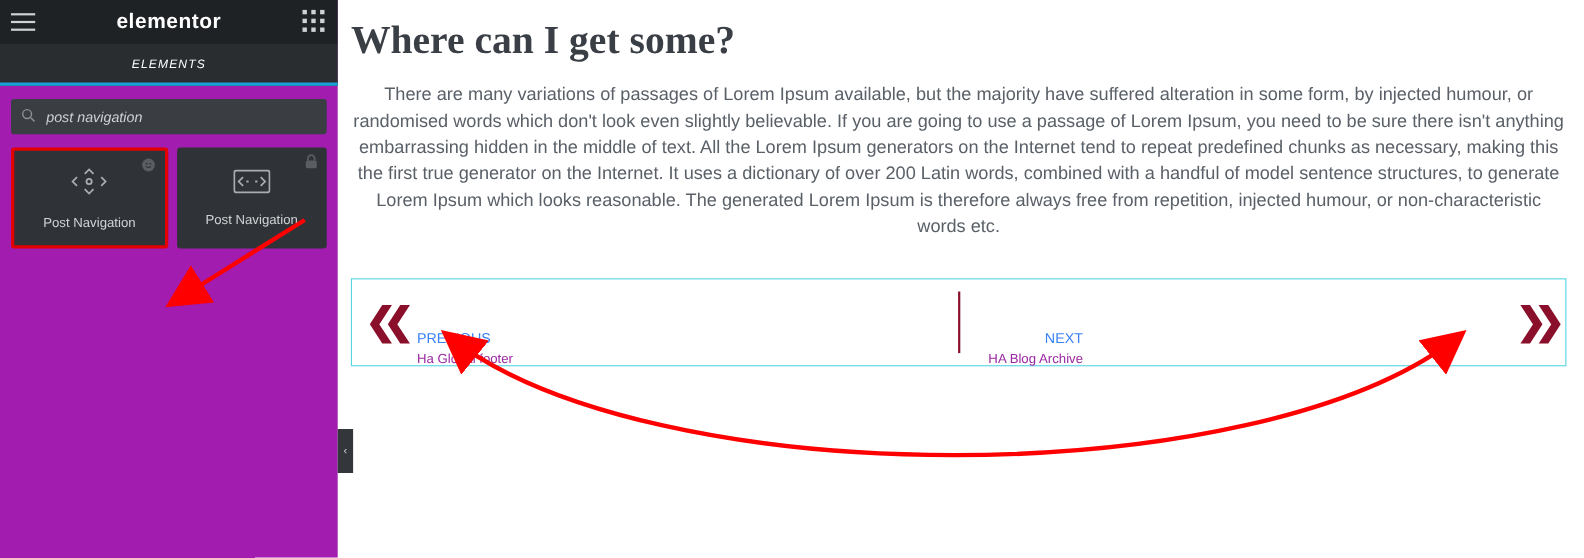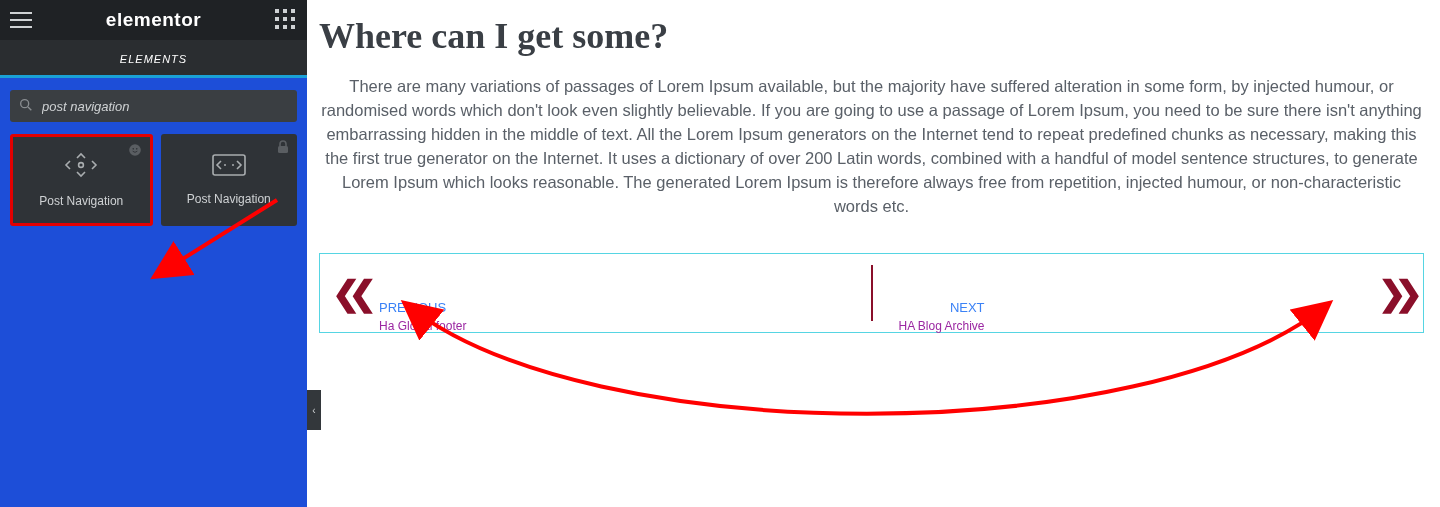--- a/index.html
+++ b/index.html
@@ -1,20 +1,20 @@
 <!DOCTYPE html>
 <html><head>
 <meta charset="utf-8">
 <style>
   * { box-sizing: border-box; margin: 0; padding: 0; }
   html, body { width: 1440px; height: 507px; font-family: Arial, Helvetica, sans-serif; overflow: hidden; background:#fff; }
   .app { display:flex; width:100%; height:100%; }
 
   
-  .sidebar { width:307px; background:#1d4ed8; color:#cfd2d4; display:flex; flex-direction:column; position:relative; }
+  .sidebar { width:307px; background:#a21caf; color:#cfd2d4; display:flex; flex-direction:column; position:relative; }
   .sb-header { height:40px; display:flex; align-items:center; padding:0 10px; background:#1f2225; }
   .hamburger { width:22px; height:16px; display:flex; flex-direction:column; justify-content:space-between; cursor:pointer; }
   .hamburger span { display:block; height:2px; background:#cfd2d4; width:100%; }
   .logo-wrap { flex:1; text-align:center; }
   .logo { font-size:19px; font-weight:700; letter-spacing:0.5px; color:#fff; }
   .apps { width:22px; height:22px; display:grid; grid-template-columns:repeat(3,1fr); grid-template-rows:repeat(3,1fr); gap:2px; cursor:pointer; }
   .apps span { background:#cfd2d4; width:4px; height:4px; }
 
   .tabs { display:flex; height:38px; background:#2a2d30; }
   .tab { flex:1; display:flex; align-items:center; justify-content:center; font-size:11px; letter-spacing:1px; color:#9fa3a7; cursor:pointer; position:relative; }

